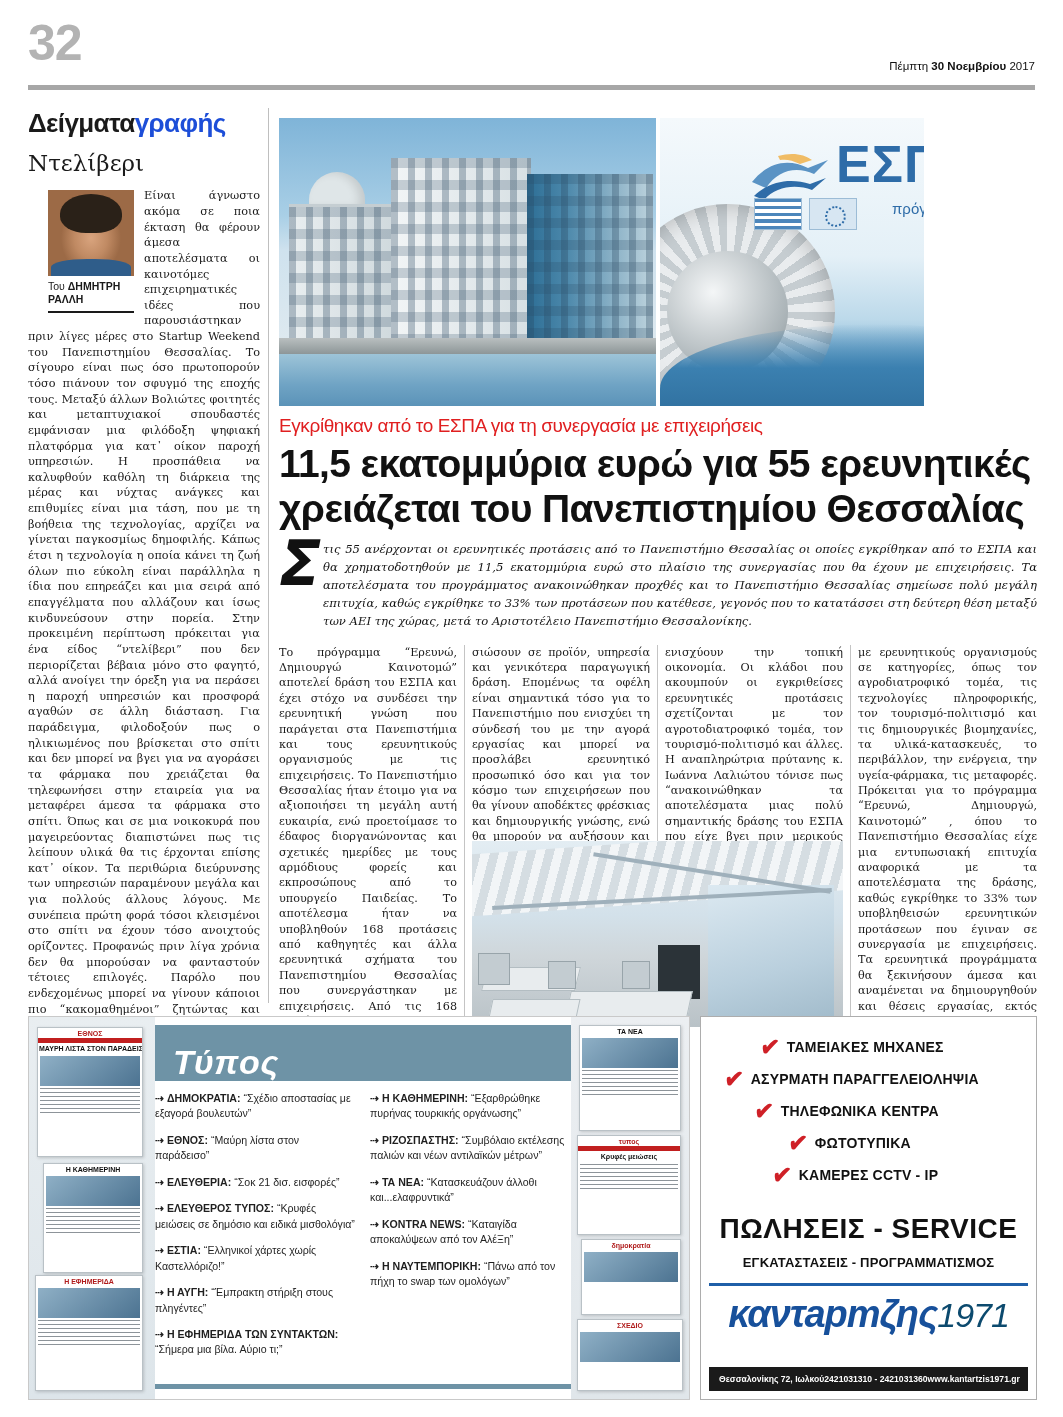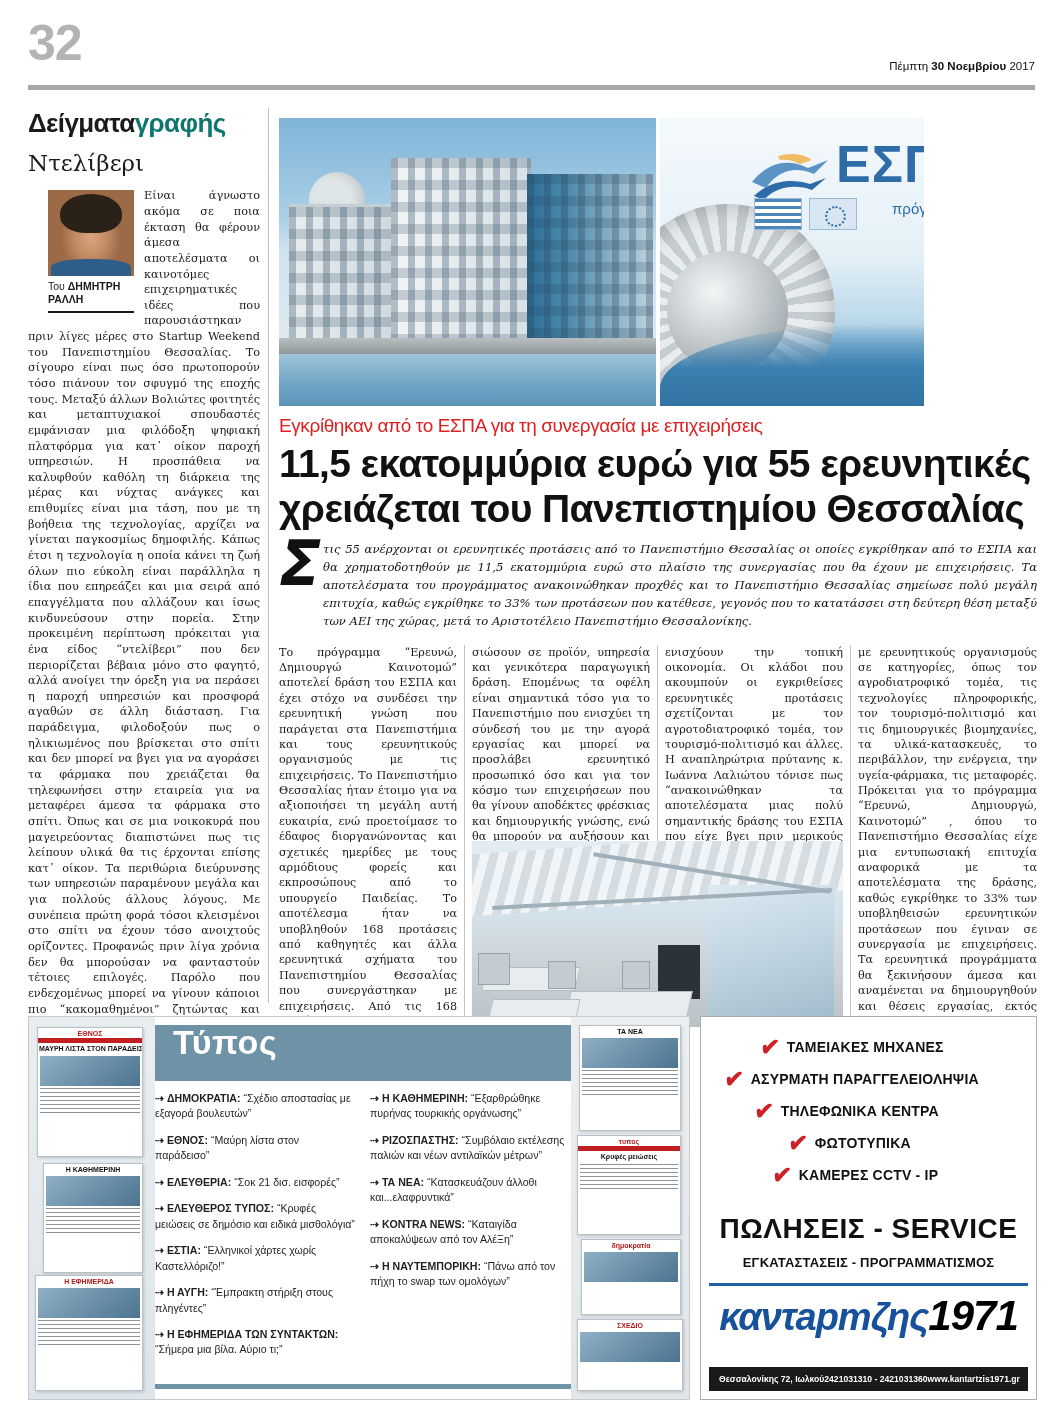--- a/index.html
+++ b/index.html
@@ -56,21 +56,21 @@
     width: 232px;
   }
   .opinion-masthead {
     font-size: 26px;
     font-weight: bold;
     letter-spacing: -0.6px;
     margin-bottom: 12px;
     white-space: nowrap;
   }
   .opinion-masthead .part-a { color: #1a1a1a; }
-  .opinion-masthead .part-b { color: #0f766e; }
+  .opinion-masthead .part-b { color: #1d4ed8; }
   .opinion-title {
     font-family: "DejaVu Serif", serif;
     font-size: 23px;
     font-weight: normal;
     color: #1a1a1a;
     margin: 0 0 12px 0;
     line-height: 1.1;
   }
   .author-block {
     float: left;
@@ -454,23 +454,24 @@
   }
 
   .typos-header {
     position: absolute;
     left: 126px; top: 8px;
     width: 416px; height: 56px;
     background: #6e93a6;
   }
   .typos-wordmark {
     position: absolute;
-    left: 18px; top: 0;
+    left: 18px; top: 20px;
     font-size: 34px;
     font-weight: bold;
+    font-style: italic;
     color: #ffffff;
     letter-spacing: 0.5px;
     line-height: 1;
   }
   .typos-cols {
     position: absolute;
     left: 126px; top: 74px;
     width: 416px;
     display: flex;
     gap: 14px;
@@ -572,24 +573,24 @@
     white-space: nowrap;
   }
   .ad-logo-name {
     font-size: 38px;
     font-weight: bold;
     font-style: italic;
     color: #17509b;
     letter-spacing: -1px;
   }
   .ad-logo-year {
-    font-size: 42px;
-    font-weight: bold;
+    font-size: 34px;
+    font-weight: normal;
     font-style: italic;
-    color: #000000;
+    color: #0c4a6e;
     letter-spacing: -1px;
   }
   .ad-footer {
     position: absolute;
     left: 8px; bottom: 8px;
     width: 319px; height: 24px;
     background: #1a1a1a;
     color: #ffffff;
     display: flex;
     align-items: center;

